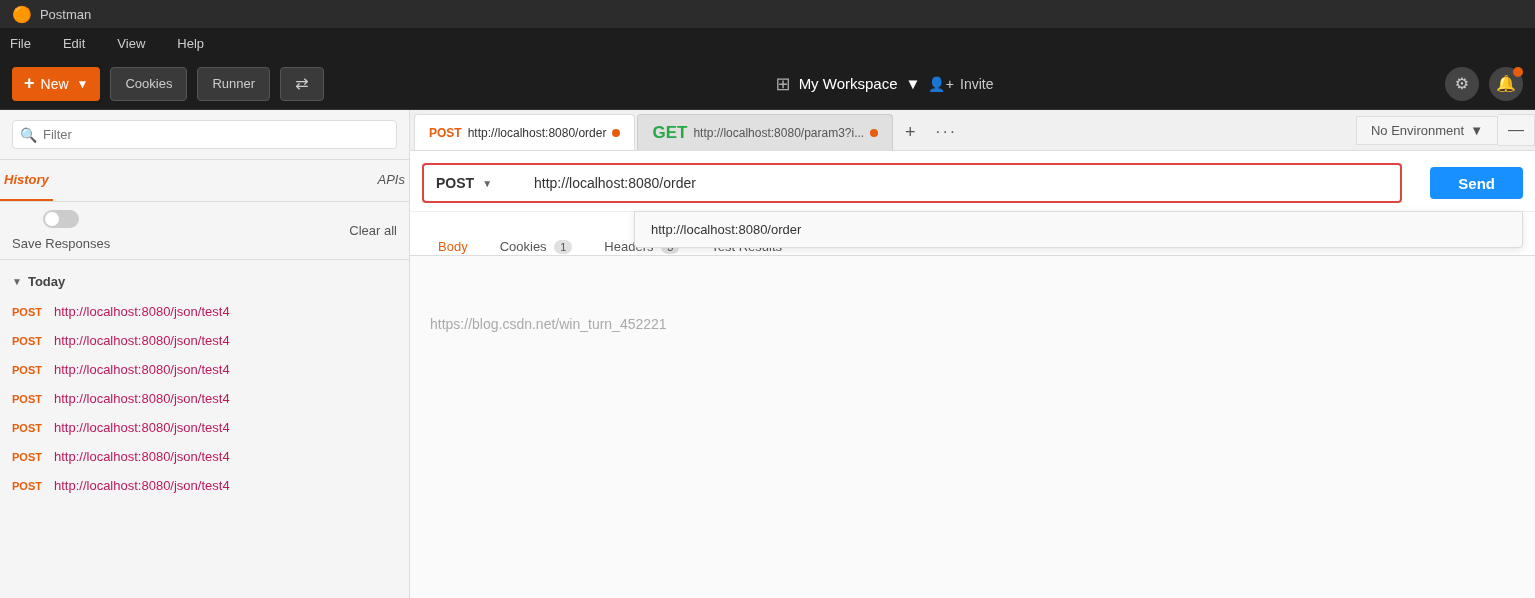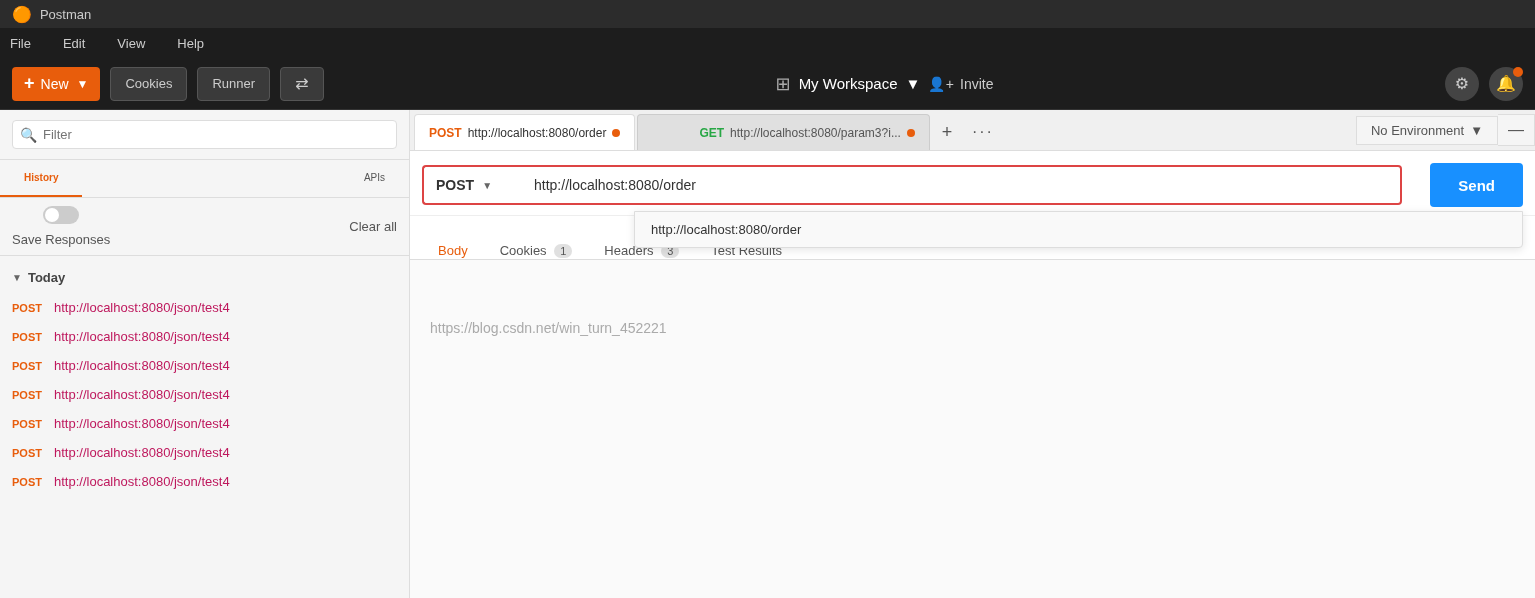--- a/index.html
+++ b/index.html
@@ -174,25 +174,26 @@
       color: #888;
       font-size: 14px;
     }
 
     .sidebar-tabs {
       display: flex;
       border-bottom: 1px solid #ddd;
       background: #f5f5f5;
     }
     .sidebar-tab {
-      padding: 12px 24px;
-      font-size: 10px;
+      padding: 12px 4px;
+      font-size: 13px;
       color: #555;
       cursor: pointer;
       border-bottom: 2px solid transparent;
+      font-style: italic;
     }
     .sidebar-tab.active {
       color: #e85d0c;
       border-bottom: 2px solid #e85d0c;
       font-weight: 600;
     }
     .sidebar-tab:last-child { margin-left: auto; }
 
     .sidebar-actions {
       display: flex;
@@ -272,21 +273,21 @@
       border: 1px solid #ccc;
       border-bottom: none;
       position: relative;
     }
     .req-tab.active {
       background: #fff;
       color: #333;
       border-color: #ddd;
     }
     .req-tab .method-post { color: #e85d0c; font-weight: 700; font-size: 12px; }
-    .req-tab .method-get { color: #28a745; font-weight: 700; font-size: 12px; margin-left: 47px; }
+    .req-tab .method-get { color: #28a745; font-weight: 700; font-size: 17px; }
     .req-tab .dot { width: 8px; height: 8px; border-radius: 50%; background: #e85d0c; flex-shrink: 0; }
 
     .tab-add {
       width: 30px; height: 30px;
       display: flex; align-items: center; justify-content: center;
       cursor: pointer; color: #555; font-size: 18px;
     }
     .tab-more {
       padding: 4px 8px; cursor: pointer; color: #555; font-size: 16px;
       letter-spacing: 2px;
@@ -328,21 +329,21 @@
       color: #333;
       height: 40px;
       outline: none;
     }
     .send-btn {
       background: #1890ff;
       color: #fff;
       border: none;
       border-radius: 4px;
       padding: 0 28px;
-      height: 44px;
+      height: 32px;
       font-size: 15px;
       font-weight: 600;
       cursor: pointer;
       margin-left: 28px;
     }
 
     
     .autocomplete {
       position: absolute;
       top: 60px;

